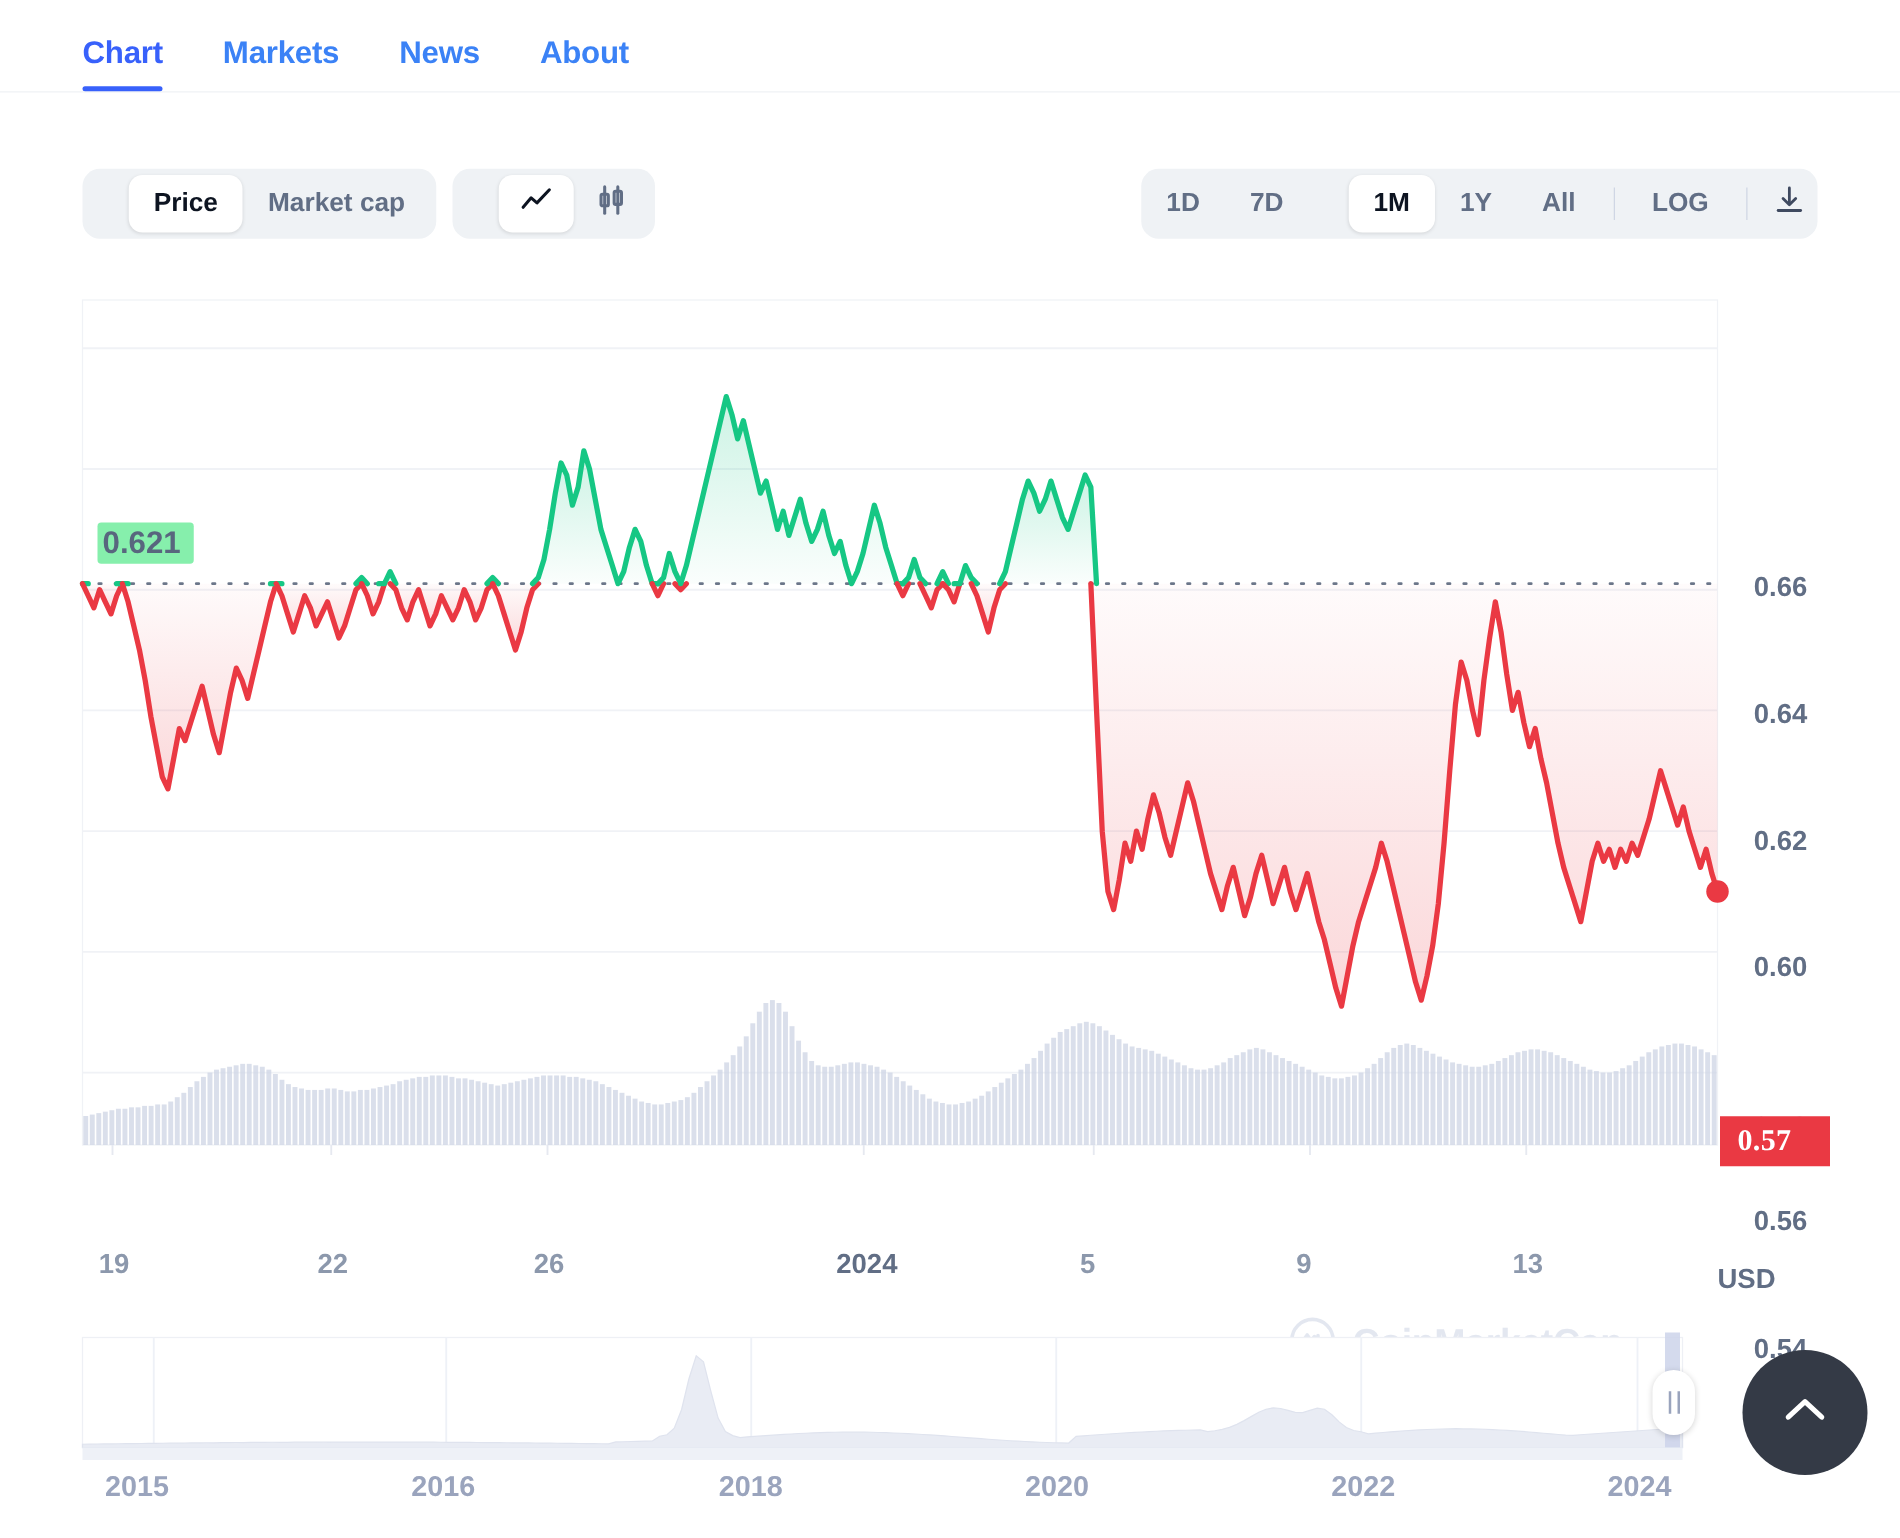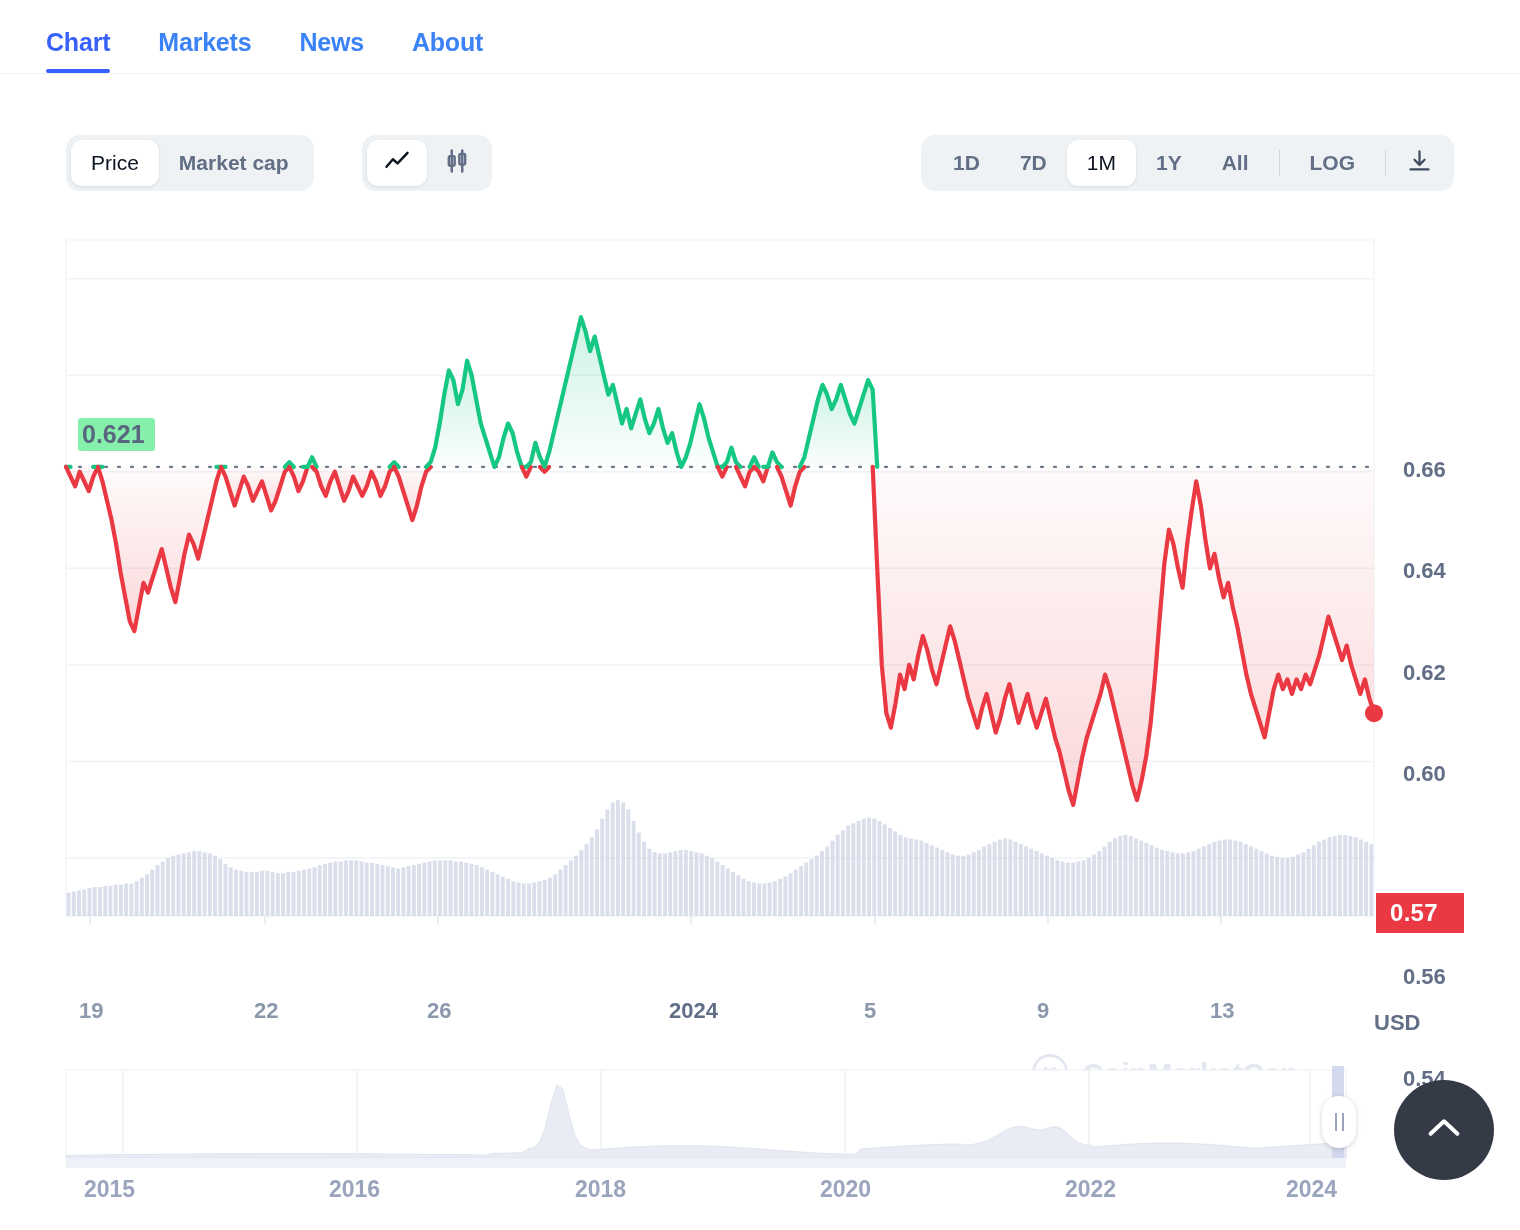--- a/index.html
+++ b/index.html
@@ -8,21 +8,21 @@
     background: #ffffff;
     font-family: "Liberation Sans", sans-serif;
     overflow: hidden;
   }
   .page { position: relative; width: 1520px; height: 1230px; }
 
   
   .tabbar {
     position: absolute; left: 0; top: 0; width: 1520px; height: 74px;
     border-bottom: 1px solid #eff2f5;
-    display: flex; align-items: flex-end; padding-left: 46px; gap: 0;
+    display: flex; align-items: flex-end; padding-left: 66px; gap: 0;
   }
   .tab {
     position: relative;
     font-size: 25px; font-weight: 700; color: #3b82f6;
     padding: 0 24px 18px 24px; cursor: pointer; letter-spacing: -0.2px;
     line-height: 1;
   }
   .tab:first-child { padding-left: 0; margin-left: 0; }
   .tab.active { color: #3861fb; }
   .tab.active::after {
@@ -32,32 +32,33 @@
 
   
   .toolbar { position: absolute; left: 0; top: 74px; width: 1520px; height: 116px; }
 
   .seg {
     position: absolute; display: inline-flex; align-items: center;
     background: #eff2f5; border-radius: 14px; padding: 5px;
   }
   .seg-left { left: 66px; top: 61px; height: 56px; }
   .seg-chartkind { left: 362px; top: 61px; height: 56px; }
-  .seg-right { right: 66px; top: 61px; height: 56px; padding: 5px 12px; }
+  .seg-right { right: 66px; top: 61px; height: 56px; padding: 5px 0; }
 
   .segbtn {
     display: inline-flex; align-items: center; justify-content: center;
     height: 46px; padding: 0 20px; border-radius: 11px;
     font-size: 21px; font-weight: 600; color: #616e85; cursor: pointer;
     white-space: nowrap; background: transparent; border: none;
     font-family: "Liberation Sans", sans-serif;
   }
   .segbtn.active {
-    background: #ffffff; color: #0d1421; font-weight: 400;
+    background: #ffffff; color: #0d1421; font-weight: 700;
     box-shadow: 0 1px 3px rgba(0,0,0,.10);
+    margin-left: 32px;
   }
   .segbtn.icon { padding: 0 16px; }
   .seg-divider { width: 1px; height: 26px; background: #cfd6e4; margin: 0 10px; }
   .dlbtn { display:inline-flex; align-items:center; justify-content:center;
            width: 46px; height: 46px; border-radius: 11px; cursor: pointer; }
 
   
   .chartwrap { position: absolute; left: 0; top: 190px; width: 1520px; height: 870px; }
   .chartsvg { position: absolute; left: 0; top: 0; }
 
@@ -72,21 +73,21 @@
 
   .ref-label {
     position: absolute; left: 78px; top: 228px;
     font-size: 25px; font-weight: 600; color: #58667e;
     background: #86efac; padding: 2px 10px 2px 4px; border-radius: 3px;
   }
   .price-badge {
     position: absolute; left: 1376px; top: 703px; height: 40px;
     min-width: 88px; background: #ea3943; color: #fff;
     font-size: 24px; font-weight: 600; display: flex; align-items: center;
-    padding-left: 14px; letter-spacing: .3px;
+    padding-left: 14px; letter-spacing: .3px; font-family: Liberation Serif, serif;
   }
 
   
   .watermark {
     position: absolute; left: 1030px; top: 862px;
     display: flex; align-items: center; gap: 12px;
     opacity: .55; pointer-events: none;
   }
   .wm-text { font-size: 30px; font-weight: 700; color: #cdd4e4; letter-spacing: -.3px; }
 

